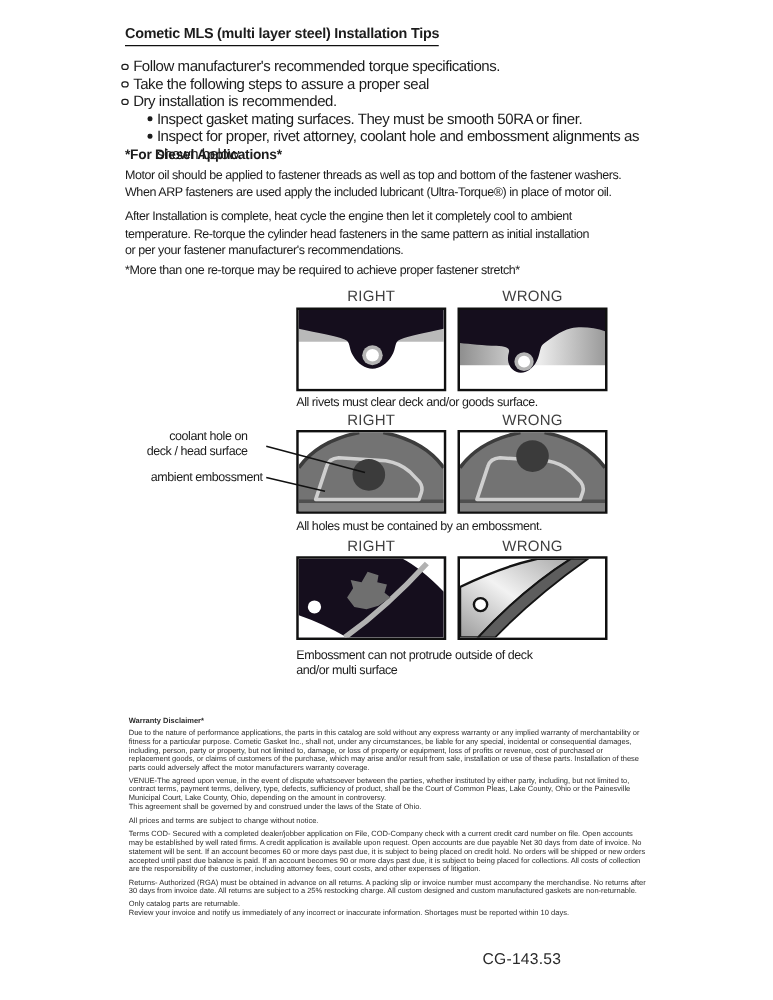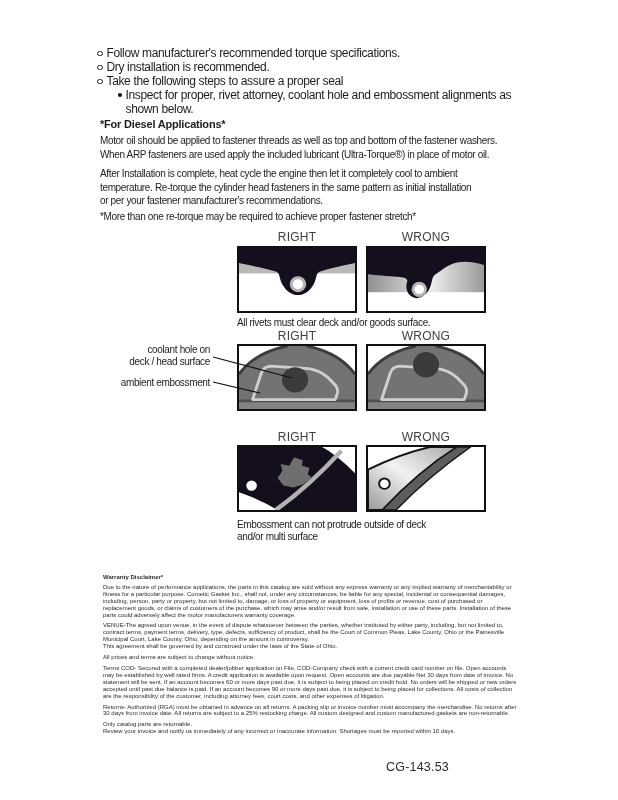--- a/index.html
+++ b/index.html
@@ -36,33 +36,38 @@
   .fp { margin-bottom:4px; }
   .fp.tight { margin-bottom:0; }
 
   .footer { left:386px; top:760px; font-size:12.5px; letter-spacing:0.2px; color:#2a2a2a; }
 </style>
 </head>
 <body>
 
 <div class="page">
 
+  <div class="abs title">Cometic MLS (multi layer steel) Installation Tips</div>
 
   <div class="abs bullets">
     <div class="b-row">
       <span class="o-dot"></span>
       <span>Follow manufacturer's recommended torque specifications.</span>
     </div>
     <div class="b-row">
       <span class="o-dot"></span>
-      <span>Dry installation is recommended.</span>
+      <span>Take the following steps to assure a proper seal</span>
     </div>
     <div class="b-row">
       <span class="o-dot"></span>
-      <span>Take the following steps to assure a proper seal</span>
+      <span>Dry installation is recommended.</span>
+    </div>
+    <div class="b-row sub">
+      <span class="f-dot"></span>
+      <span>Inspect gasket mating surfaces.  They must be smooth 50RA or finer.</span>
     </div>
     <div class="b-row sub">
       <span class="f-dot"></span>
       <span>Inspect for proper, rivet attorney, coolant hole and embossment alignments as shown below.</span>
     </div>
   </div>
 
   <div class="abs h2" style="left:100px; top:118px;">*For Diesel Applications*</div>
   <div class="abs body-txt" style="left:100px; top:134px;">Motor oil should be applied to fastener threads as well as top and bottom of the fastener washers.
 When ARP fasteners are used apply the included lubricant (Ultra-Torque®) in place of motor oil.</div>
@@ -97,21 +102,21 @@
       <path d="M0,0 H120 V18 C112,15 100,13.5 92,15.5 C82,18 76,24 70,28 C66,30.5 67,34 64.5,41 C61.5,50 53,55.5 46.5,52.5 C40,49.5 38.5,42 40.5,36 C41.5,32.5 38,31 30,30.5 C20,30 8,29 0,28 Z" fill="#150e1d"></path>
       <circle cx="53" cy="44" r="8" fill="#b5b5b5"></circle>
       <circle cx="53" cy="44" r="5" fill="#ffffff"></circle>
     </svg>
   </div>
   <div class="abs caption" style="left:237px; top:317px;">All rivets must clear deck and/or goods surface.</div>
 
   <div class="abs dg-label" style="left:237px; top:329px;">RIGHT</div>
   <div class="abs dg-label" style="left:366px; top:329px;">WRONG</div>
 
-  <div class="abs callout" style="left:60px; top:344px;">coolant hole on
+  <div class="abs callout" style="left:48px; top:344px;">coolant hole on
 deck / head surface</div>
   <div class="abs callout" style="left:60px; top:377px;">ambient embossment</div>
 
   <div class="abs dbox" style="left:237px; top:344px;">
     <svg viewBox="0 0 120 67" preserveAspectRatio="none">
       <rect width="120" height="67" fill="#737373"></rect>
       <rect y="57" width="120" height="3" fill="#4f4f4f"></rect>
       <rect y="60" width="120" height="7" fill="#828282"></rect>
       <path d="M0,0 H50 Q16,7 0,30 Z" fill="#ffffff"></path>
       <path d="M70,0 H120 V30 Q104,7 70,0 Z" fill="#ffffff"></path>
@@ -127,20 +132,21 @@
       <rect y="57" width="120" height="3" fill="#4f4f4f"></rect>
       <rect y="60" width="120" height="7" fill="#828282"></rect>
       <path d="M0,0 H50 Q16,7 0,30 Z" fill="#ffffff"></path>
       <path d="M70,0 H120 V30 Q104,7 70,0 Z" fill="#ffffff"></path>
       <path d="M50,0 Q16,7 0,30" stroke="#3c3c3c" stroke-width="3" fill="none"></path>
       <path d="M70,0 Q104,7 120,30" stroke="#3c3c3c" stroke-width="3" fill="none"></path>
       <path d="M14,57 L23,29 Q25,22 33,21.5 L72,24 Q84,26 92,33.5 L100,42 Q103,46.5 101.5,51 L99.5,57 Z" fill="none" stroke="#cfcfcf" stroke-width="3" stroke-linejoin="round"></path>
       <circle cx="60" cy="20" r="13.5" fill="#3b3b3b"></circle>
     </svg>
   </div>
+  <div class="abs caption" style="left:237px; top:416px;">All holes must be contained by an embossment.</div>
 
   <div class="abs dg-label" style="left:237px; top:430px;">RIGHT</div>
   <div class="abs dg-label" style="left:366px; top:430px;">WRONG</div>
 
   <div class="abs dbox" style="left:237px; top:445px;">
     <svg viewBox="0 0 120 67" preserveAspectRatio="none">
       <rect width="120" height="67" fill="#150e1d"></rect>
       <path d="M86,0 H120 V28 Q101,8 86,0 Z" fill="#ffffff"></path>
       <path d="M0,48 Q20,55 40,67 L0,67 Z" fill="#ffffff"></path>
       <path d="M38,67 Q72,42 106,4" stroke="#b2b2b2" stroke-width="4.5" fill="none"></path>

